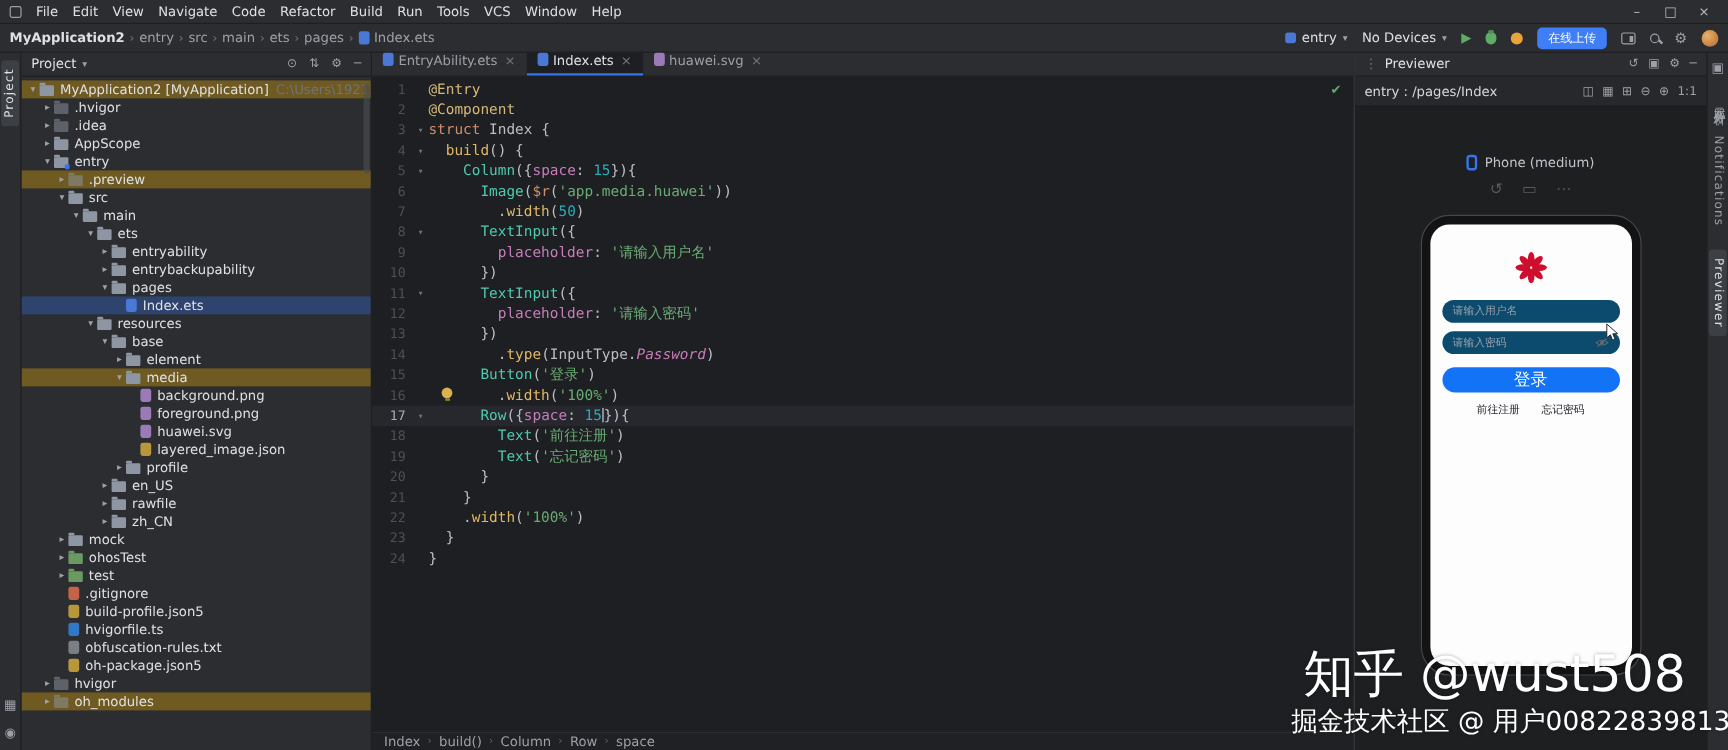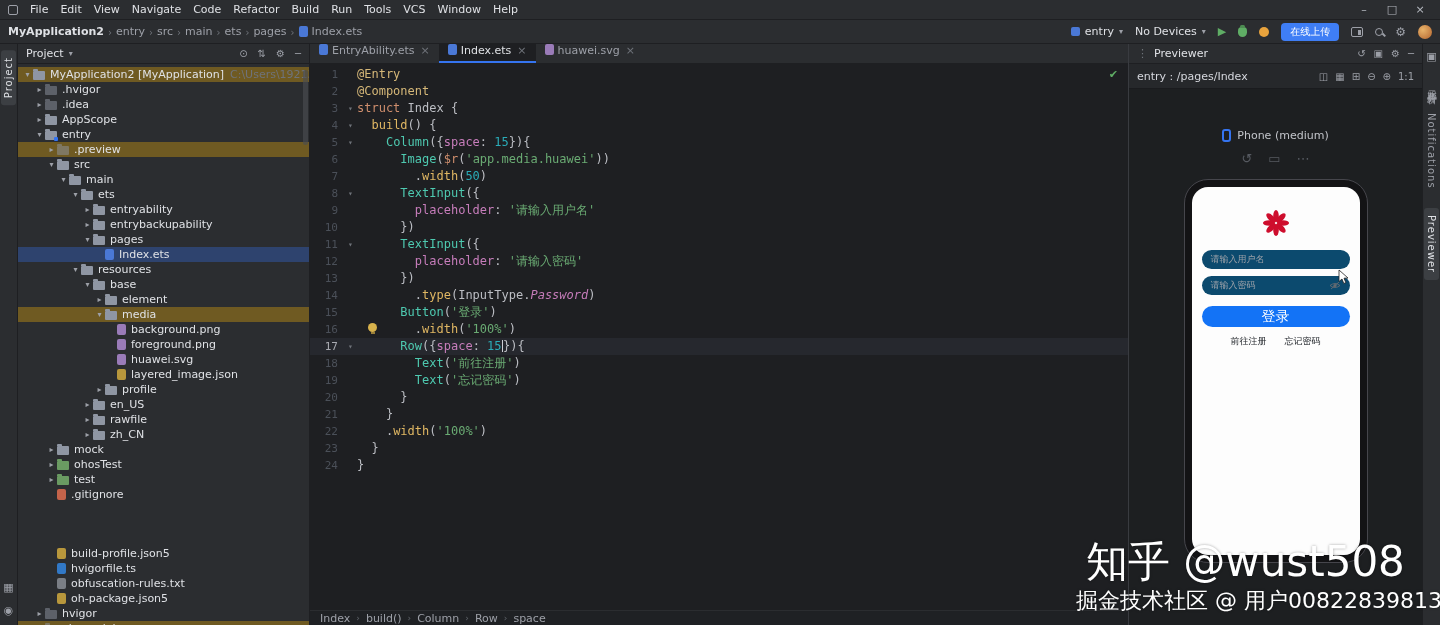--- a/index.html
+++ b/index.html
@@ -387,21 +387,21 @@
           <div class="trow" style="padding-left: 28px;">
             <span class="arrow">▸</span>
             <span class="ticon folder-test"></span>
             <span class="tlabel">test</span>
           </div>
           <div class="trow" style="padding-left: 28px;">
             <span class="arrow"></span>
             <span class="ficon mr git"></span>
             <span class="tlabel">.gitignore</span>
           </div>
-          <div class="trow" style="padding-left: 28px; margin-top: 44px;">
+          <div class="trow" style="padding-left: 28px;">
             <span class="arrow"></span>
             <span class="ficon mr json"></span>
             <span class="tlabel">build-profile.json5</span>
           </div>
           <div class="trow" style="padding-left: 28px;">
             <span class="arrow"></span>
             <span class="ficon mr ts"></span>
             <span class="tlabel">hvigorfile.ts</span>
           </div>
           <div class="trow" style="padding-left: 28px;">

